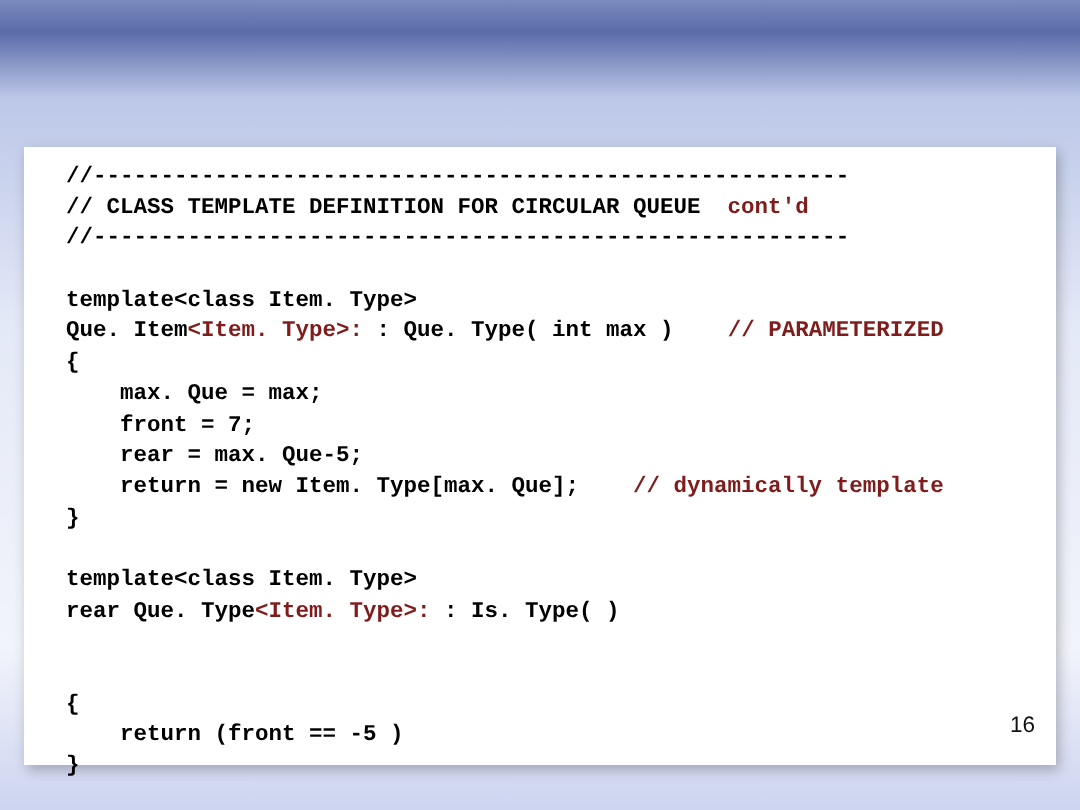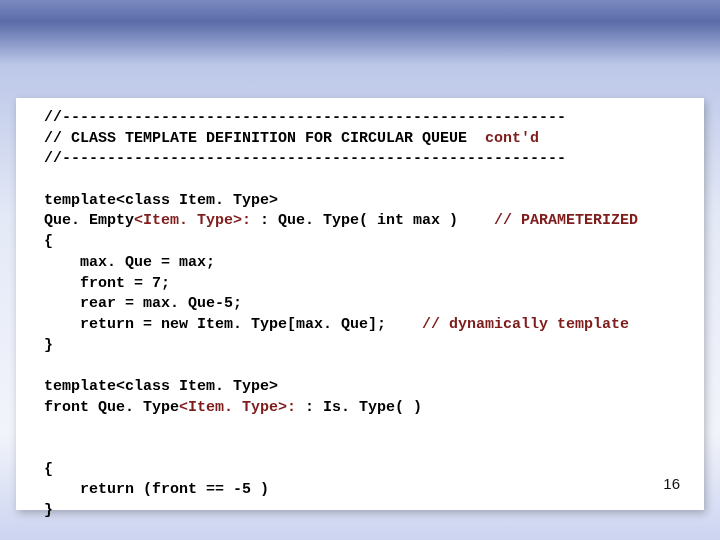--- a/index.html
+++ b/index.html
@@ -28,47 +28,47 @@
     right:18px;
     top:0;
     padding-top:10px;
     white-space:pre;
     line-height:1.38;
     color:#000;
   }
   .blue{color:#7f1d1d;}
   .pagenum{
     position:absolute;
-    right:40px;
+    right:30px;
     bottom:48px;
     font-family:Arial,sans-serif;
     font-weight:normal;
     font-size:15px;
     color:#111;
   }
 </style>
 </head>
 <body>
 
 <div class="panel">
   <div class="code"><span>//--------------------------------------------------------</span>
 <span>// CLASS TEMPLATE DEFINITION FOR CIRCULAR QUEUE  </span><span class="blue">cont'd</span>
 <span>//--------------------------------------------------------</span>
 <span></span>
 <span>template&lt;class Item. Type&gt;</span>
-<span>Que. Empty</span><span class="blue">&lt;Item. Type&gt;: </span><span>: Que. Type( int max )    </span><span class="blue">// PARAMETERIZED</span>
+<span>Que. Item</span><span class="blue">&lt;Item. Type&gt;: </span><span>: Que. Type( int max )    </span><span class="blue">// PARAMETERIZED</span>
 <span>{</span>
 <span>    max. Que = max;</span>
 <span>    front = 7;</span>
 <span>    rear = max. Que-5;</span>
 <span>    return = new Item. Type[max. Que];    </span><span class="blue">// dynamically template</span>
 <span>}</span>
 <span></span>
 <span>template&lt;class Item. Type&gt;</span>
-<span>front Que. Type</span><span class="blue">&lt;Item. Type&gt;: </span><span>: Is. Type( )</span>
+<span>rear Que. Type</span><span class="blue">&lt;Item. Type&gt;: </span><span>: Is. Type( )</span>
 <span></span>
 <span></span>
 <span>{</span>
 <span>    return (front == -5 )</span>
 <span>}</span></div>
 </div>
 
 <div class="pagenum">16</div>
 
 </body></html>

